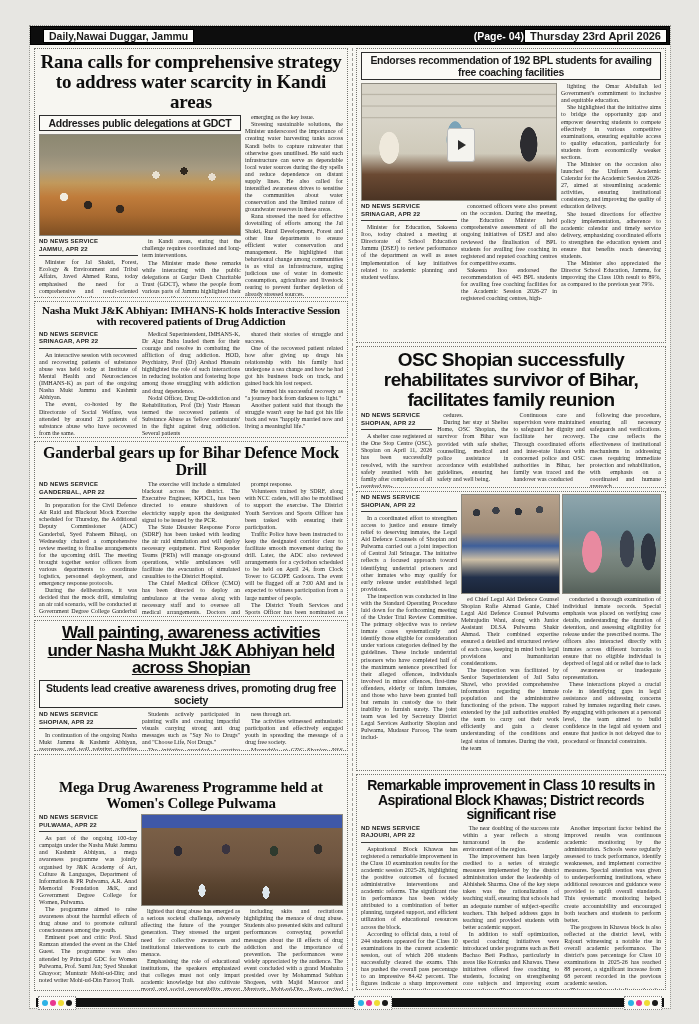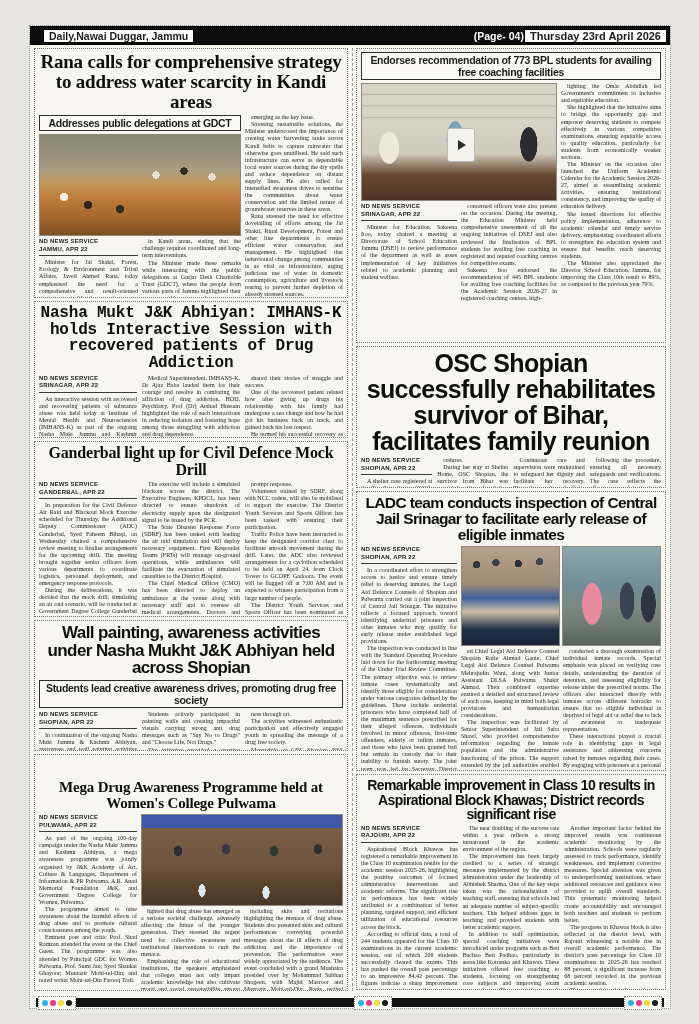--- a/index.html
+++ b/index.html
@@ -121,21 +121,21 @@
             </div>
             <div class="bt" style="flex:1;min-width:0;">
                 <p>emerging as the key issue.</p>
                 <p>Stressing sustainable solutions, the Minister underscored the importance of creating water harvesting tanks across Kandi belts to capture rainwater that otherwise goes unutilised. He said such infrastructure can serve as dependable local water sources during the dry spells and reduce dependence on distant supply lines. He also called for intensified awareness drives to sensitise the communities about water conservation and the limited nature of groundwater reserves in these areas.</p>
                 <p>Rana stressed the need for effective dovetailing of efforts among the Jal Shakti, Rural Development, Forest and other line departments to ensure efficient water conservation and management. He highlighted that behavioural change among communities is as vital as infrastructure, urging judicious use of water in domestic consumption, agriculture and livestock rearing to prevent further depletion of already stressed sources.</p>
               </div>
           </div>
         </div>
 
         <div class="article" style="height:137px;">
-          <div class="headline" style="font-size:16px;font-family:Liberation Mono, monospace;">Nasha Mukt J&amp;K Abhiyan: IMHANS-K holds Interactive Session with recovered patients of Drug Addiction</div>
+          <div class="headline" style="font-size:11px;">Nasha Mukt J&amp;K Abhiyan: IMHANS-K holds Interactive Session with recovered patients of Drug Addiction</div>
           <div class="cols">
             <div>
               <div class="byline">ND NEWS SERVICE
 SRINAGAR, APR 22</div>
               <div class="bt">
                   <p>An interactive session with recovered and recovering patients of substance abuse was held today at Institute of Mental Health and Neurosciences (IMHANS-K) as part of the ongoing Nasha Mukt Jammu and Kashmir Abhiyan.</p>
                   <p>The event, co-hosted by the Directorate of Social Welfare, was attended by around 23 patients of substance abuse who have recovered from the same.</p>
                 </div>
             </div>
             <div class="bt">
@@ -145,21 +145,21 @@
             <div class="bt">
                 <p>shared their stories of struggle and success.</p>
                 <p>One of the recovered patient related how after giving up drugs his relationship with his family had undergone a sea change and how he had got his business back on track, and gained back his lost respect.</p>
                 <p>He termed his successful recovery as "a journey back from darkness to light."</p>
                 <p>Another patient said that though the struggle wasn't easy he had got his life back and was "happily married now and living a meaningful life."</p>
               </div>
           </div>
         </div>
 
         <div class="article" style="height:176px;">
-          <div class="headline" style="font-size:16px;">Ganderbal light up for Civil Defence Mock Drill</div>
+          <div class="headline" style="font-size:16px;">Ganderbal gears up for Bihar Defence Mock Drill</div>
           <div class="cols">
             <div>
               <div class="byline">ND NEWS SERVICE
 GANDERBAL, APR 22</div>
               <div class="bt">
                   <p>In preparation for the Civil Defence Air Raid and Blackout Mock Exercise scheduled for Thursday, the Additional Deputy Commissioner (ADC) Ganderbal, Syed Faheem Bihaqi, on Wednesday chaired a comprehensive review meeting to finalise arrangements for the upcoming drill. The meeting brought together senior officers from various departments to coordinate logistics, personnel deployment, and emergency response protocols.</p>
                   <p>During the deliberations, it was decided that the mock drill, simulating an air raid scenario, will be conducted at Government Degree College Ganderbal as the primary target site.</p>
                 </div>
             </div>
             <div class="bt">
@@ -170,21 +170,21 @@
             <div class="bt">
                 <p>prompt response.</p>
                 <p>Volunteers trained by SDRF, along with NCC cadets, will also be mobilised to support the exercise. The District Youth Services and Sports Officer has been tasked with ensuring their participation.</p>
                 <p>Traffic Police have been instructed to keep the designated corridor clear to facilitate smooth movement during the drill. Later, the ADC also reviewed arrangements for a cyclothon scheduled to be held on April 24, from Clock Tower to GCOPE Gadoora. The event will be flagged off at 7:00 AM and is expected to witness participation from a large number of people.</p>
                 <p>The District Youth Services and Sports Officer has been nominated as the Nodal Officer for the cyclothon.</p>
               </div>
           </div>
         </div>
 
         <div class="article" style="height:131px;">
-          <div class="headline sans" style="font-size:17px;">Wall painting, awareness activities under Nasha Mukht J&amp;K Abhiyan held across Shopian</div>
+          <div class="headline sans" style="font-size:17px;text-decoration:underline;">Wall painting, awareness activities under Nasha Mukht J&amp;K Abhiyan held across Shopian</div>
           <div class="subhead">Students lead creative awareness drives, promoting drug free society</div>
           <div class="cols">
             <div>
               <div class="byline">ND NEWS SERVICE
 SHOPIAN, APR 22</div>
               <div class="bt">
                   <p>In continuation of the ongoing Nasha Mukt Jammu &amp; Kashmir Abhiyan, awareness and wall painting activities were extensively conducted across various schools in District Shopian.</p>
                 </div>
             </div>
             <div class="bt">
@@ -223,21 +223,21 @@
                   </div>
               </div>
             </div>
           </div>
         </div>
       </div>
 
       <div class="half right">
 
         <div class="article" style="height:295px;">
-          <div class="subhead">Endorses recommendation of 773 BPL students for availing free coaching facilities</div>
+          <div class="subhead">Endorses recommendation of 192 BPL students for availing free coaching facilities</div>
           <div class="row">
             <div style="width:196px;">
               <div class="photo photo-sakeena">
                 <div class="play-badge"></div>
               </div>
               <div class="row" style="margin-top:2px;">
                 <div style="flex:1;min-width:0;">
                   <div class="byline">ND NEWS SERVICE
 SRINAGAR, APR 22</div>
                   <div class="bt">
@@ -254,21 +254,21 @@
                 <p>lighting the Omar Abdullah led Government's commitment to inclusive and equitable education.</p>
                 <p>She highlighted that the initiative aims to bridge the opportunity gap and empower deserving students to compete effectively in various competitive examinations, ensuring equitable access to quality education, particularly for students from economically weaker sections.</p>
                 <p>The Minister on the occasion also launched the Uniform Academic Calendar for the Academic Session 2026-27, aimed at streamlining academic activities, ensuring institutional consistency, and improving the quality of education delivery.</p>
                 <p>She issued directions for effective policy implementation, adherence to academic calendar and timely service delivery, emphasizing coordinated efforts to strengthen the education system and ensure that benefits reach deserving students.</p>
                 <p>The Minister also appreciated the Director School Education, Jammu, for improving the Class 10th result to 89%, as compared to the previous year 79%.</p>
               </div>
           </div>
         </div>
 
         <div class="article" style="height:142px;">
-          <div class="headline sans" style="font-size:25px;">OSC Shopian successfully rehabilitates survivor of Bihar, facilitates family reunion</div>
+          <div class="headline sans" style="font-size:19px;">OSC Shopian successfully rehabilitates survivor of Bihar, facilitates family reunion</div>
           <div class="cols">
             <div>
               <div class="byline">ND NEWS SERVICE
 SHOPIAN, APR 22</div>
               <div class="bt">
                   <p>A shelter case registered at the One Stop Centre (OSC), Shopian on April 11, 2026 has been successfully resolved, with the survivor safely reunited with her family after completion of all required pro-</p>
                 </div>
             </div>
             <div class="bt">
                 <p>cedures.</p>
@@ -277,21 +277,20 @@
             <div class="bt">
                 <p>Continuous care and supervision were maintained to safeguard her dignity and facilitate her recovery. Through coordinated efforts and inter-state liaison with concerned police and OSC authorities in Bihar, her family was traced and the handover was conducted</p>
               </div>
             <div class="bt">
                 <p>following due procedure, ensuring all necessary safeguards and verifications. The case reflects the effectiveness of institutional mechanisms in addressing cases requiring immediate protection and rehabilitation, with emphasis on a coordinated and humane approach.</p>
               </div>
           </div>
         </div>
 
         <div class="article" style="height:280px;">
-          <div class="headline sans" style="font-size:15.5px;">LADC team conducts inspection of Central Jail Srinagar to facilitate early release of eligible inmates</div>
           <div class="row">
             <div style="width:96px;">
               <div class="byline">ND NEWS SERVICE
 SHOPIAN, APR 22</div>
               <div class="bt">
                   <p>In a coordinated effort to strengthen access to justice and ensure timely relief to deserving inmates, the Legal Aid Defence Counsels of Shopian and Pulwama carried out a joint inspection of Central Jail Srinagar. The initiative reflects a focused approach toward identifying undertrial prisoners and other inmates who may qualify for early release under established legal provisions.</p>
                   <p>The inspection was conducted in line with the Standard Operating Procedure laid down for the forthcoming meeting of the Under Trial Review Committee. The primary objective was to review inmate cases systematically and identify those eligible for consideration under various categories defined by the guidelines. These include undertrial prisoners who have completed half of the maximum sentence prescribed for their alleged offences, individuals involved in minor offences, first-time offenders, elderly or infirm inmates, and those who have been granted bail but remain in custody due to their inability to furnish surety. The joint team was led by Secretary District Legal Services Authority Shopian and Pulwama, Mudasar Farooq. The team includ-</p>
                 </div>
             </div>
             <div style="flex:1;min-width:0;">

